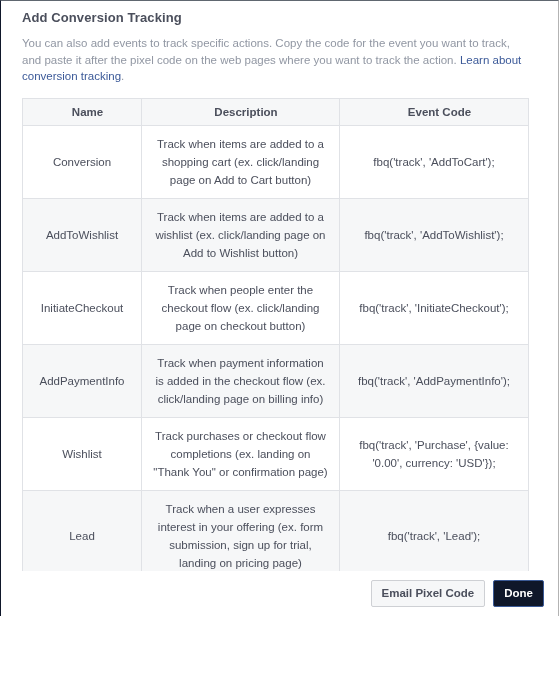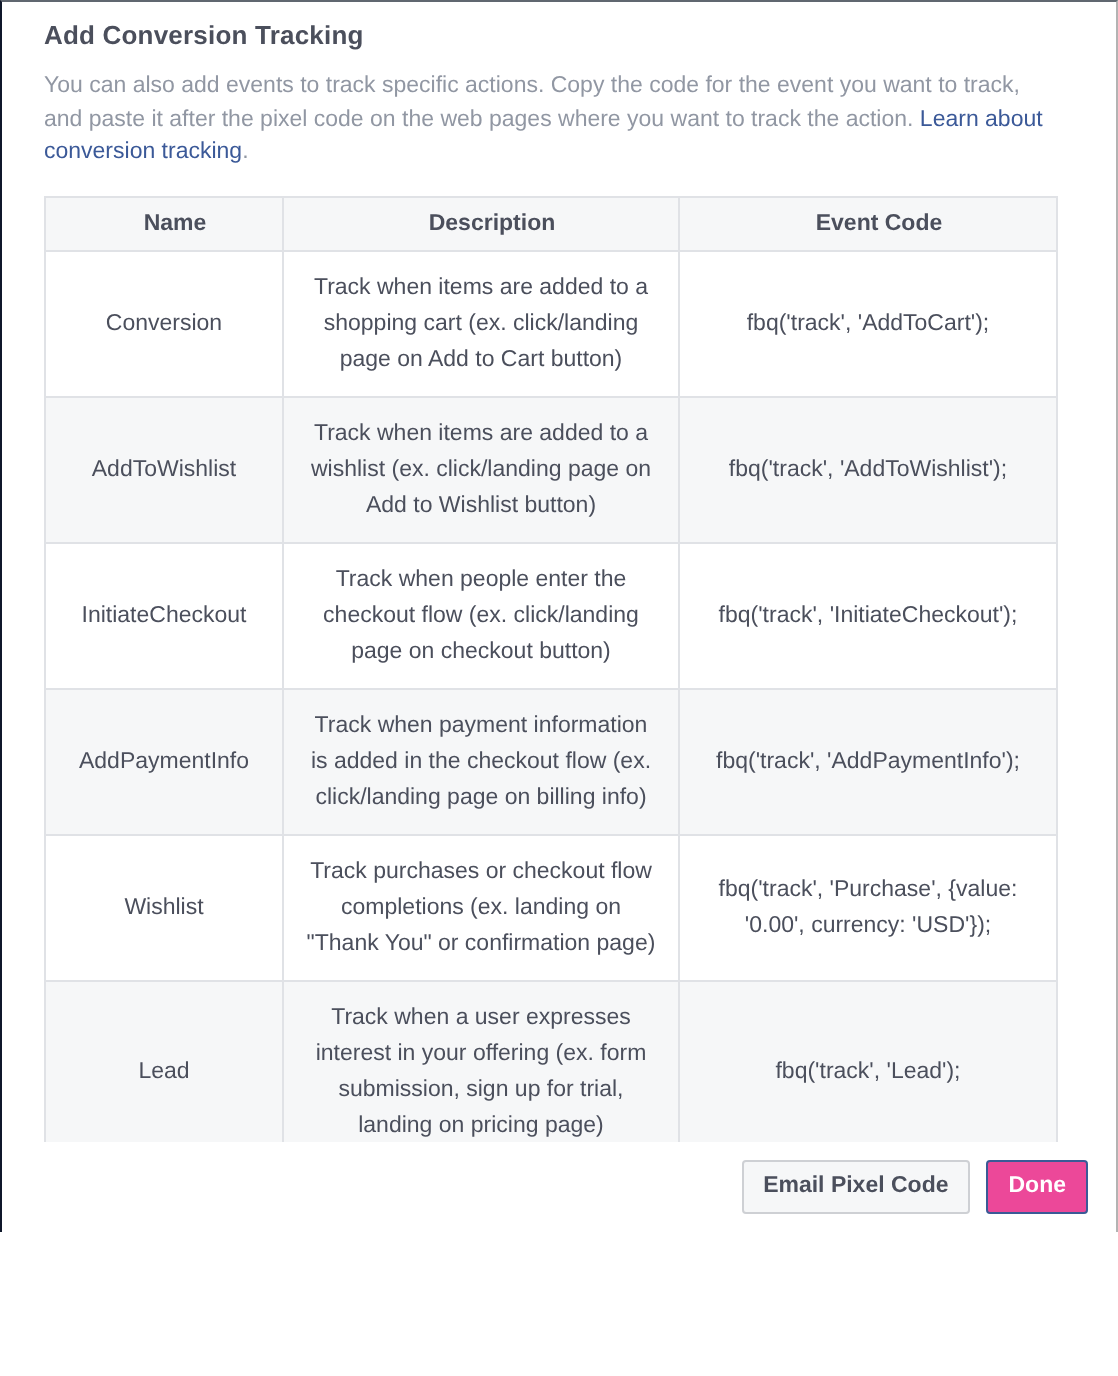--- a/index.html
+++ b/index.html
@@ -126,21 +126,21 @@
   }
 
   .btn-secondary {
     background: #f6f7f8;
     border: 1px solid #ced0d4;
     color: #4b4f5c;
     margin-right: 8px;
   }
 
   .btn-primary {
-    background: #ec4899;
+    background: #0f172a;
     border: 1px solid #3b5a96;
     color: #ffffff;
   }
 </style>
 </head>
 <body>
 
 <div class="dialog">
 
   <div class="dialog-body">

